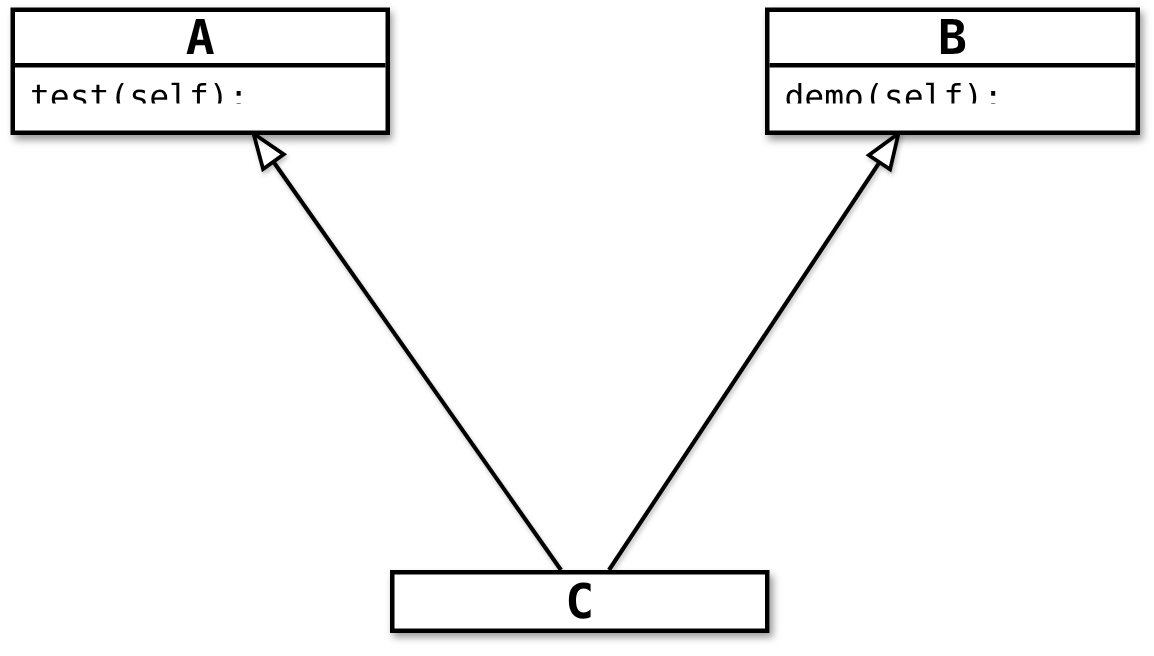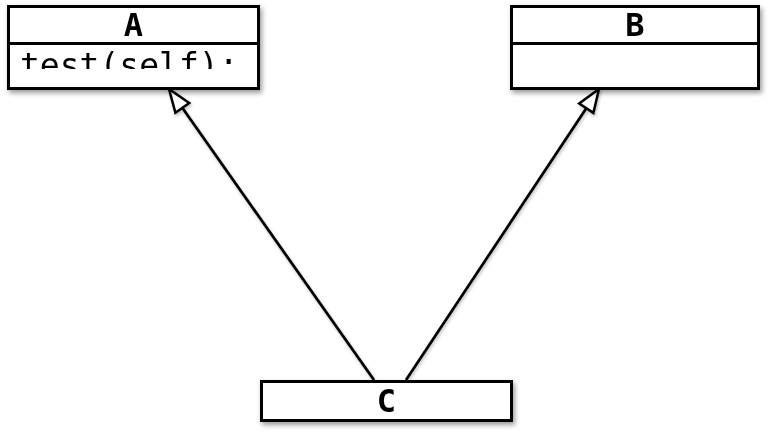--- a/index.html
+++ b/index.html
@@ -51,21 +51,21 @@
     height: 34px;
     line-height: 34px;
     border-bottom: 3px solid #000000;
     font-weight: bold;
     font-size: 32px;
     letter-spacing: 0;
   }
   .class-methods {
     height: 24px;
     line-height: 42px;
-    font-size: 33px;
+    font-size: 22px;
     text-align: left;
     padding-left: 10px;
     white-space: pre;
     overflow: hidden;
   }
   .class-title-only {
     height: 36px;
     line-height: 36px;
     font-weight: bold;
     font-size: 32px;
@@ -87,19 +87,20 @@
     </g>
   </svg>
 
   <div class="class-box box-a">
     <div class="class-title">A</div>
     <div class="class-methods">test(self):</div>
   </div>
 
   <div class="class-box box-b">
     <div class="class-title">B</div>
+    <div class="class-methods">demo(self):</div>
   </div>
 
   <div class="class-box box-c">
     <div class="class-title-only">C</div>
   </div>
 
 </div>
 
 </body></html>

